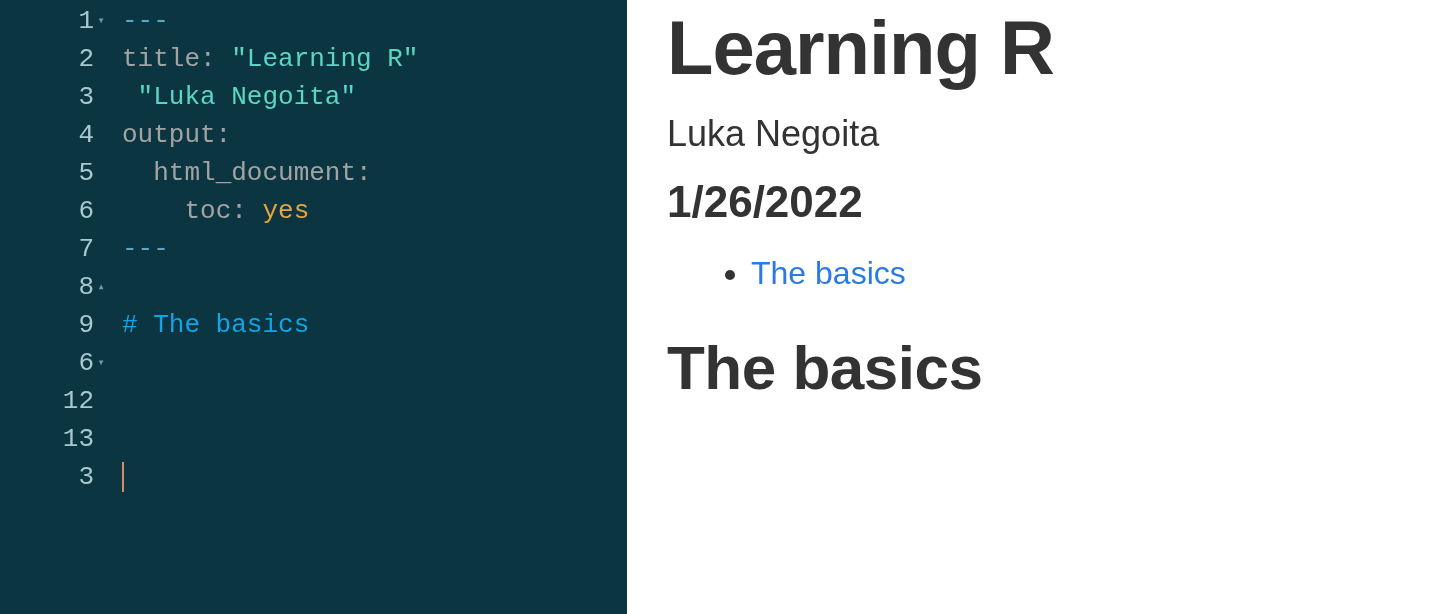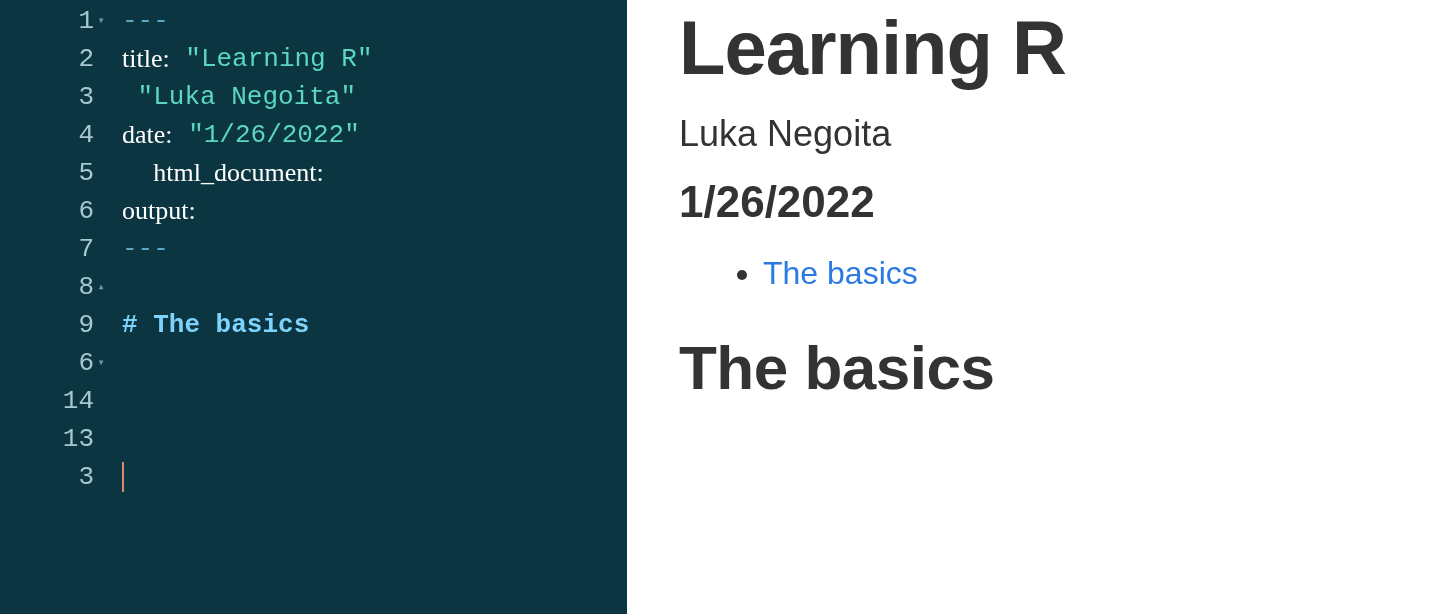--- a/index.html
+++ b/index.html
@@ -52,35 +52,35 @@
       padding-left: 22px;
       position: relative;
     }
     .code-line {
       height: 38px;
       white-space: pre;
       display: flex;
       align-items: center;
     }
     .tok-delim { color: #5aa8c7; }
-    .tok-key { color: #ffffff; font-family: Liberation Serif, serif; }
+    .tok-key { color: #a3a3a3; }
     .tok-string { color: #5cd6c4; }
     .tok-value { color: #e8a33d; }
-    .tok-heading { color: #7dd3fc; font-weight: bold; }
+    .tok-heading { color: #0ea5e9; }
     .cursor {
       display: inline-block;
       width: 2px;
       height: 30px;
       background: #d98b6b;
       vertical-align: middle;
     }
     .preview-pane {
       flex: 1;
       background: #ffffff;
-      padding: 0 52px;
+      padding: 0 40px;
       color: #333333;
       overflow: hidden;
     }
     .preview-title {
       font-size: 76px;
       font-weight: 600;
       color: #333333;
       margin-top: 4px;
       letter-spacing: -1px;
     }
@@ -148,36 +148,36 @@
         <span class="fold-icon">▴</span>
       </div>
       <div class="gutter-row">
         <span>9</span>
       </div>
       <div class="gutter-row">
         <span>6</span>
         <span class="fold-icon">▾</span>
       </div>
       <div class="gutter-row">
-        <span>14</span>
+        <span>12</span>
       </div>
       <div class="gutter-row">
         <span>13</span>
       </div>
       <div class="gutter-row">
         <span>3</span>
       </div>
     </div>
   <div class="code-area">
       <div class="code-line"><span class="tok-delim">---</span></div>
       <div class="code-line"><span class="tok-key">title:</span><span> </span><span class="tok-string">"Learning R"</span></div>
       <div class="code-line"><span> </span><span class="tok-string">"Luka Negoita"</span></div>
-      <div class="code-line"><span class="tok-key">date:</span><span> </span><span class="tok-string">"1/26/2022"</span></div>
+      <div class="code-line"><span class="tok-key">output:</span></div>
       <div class="code-line"><span>  </span><span class="tok-key">html_document:</span></div>
-      <div class="code-line"><span class="tok-key">output:</span></div>
+      <div class="code-line"><span>    </span><span class="tok-key">toc:</span><span> </span><span class="tok-value">yes</span></div>
       <div class="code-line"><span class="tok-delim">---</span></div>
       <div class="code-line"></div>
       <div class="code-line"><span class="tok-heading"># The basics</span></div>
       <div class="code-line"></div>
       <div class="code-line"></div>
       <div class="code-line"></div>
       <div class="code-line"><span class="cursor"></span></div>
     </div>
 </div>
 

